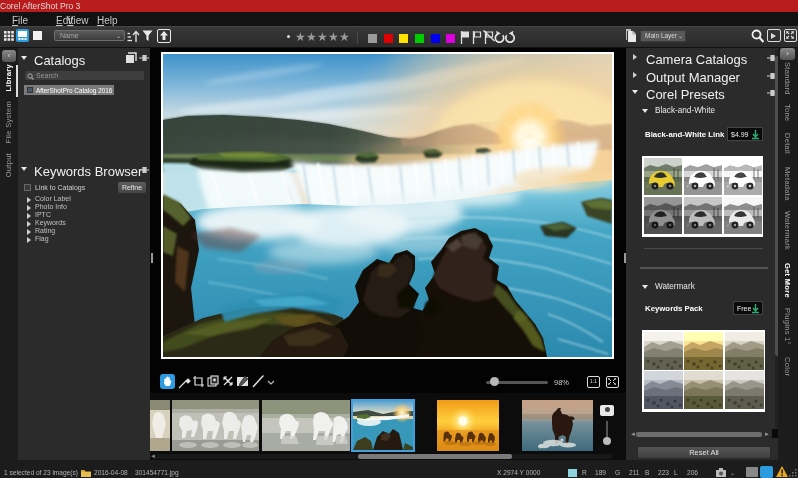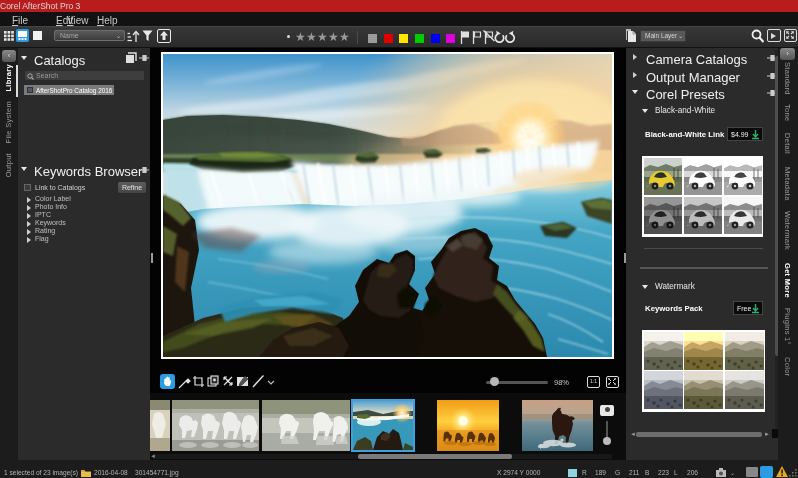--- a/index.html
+++ b/index.html
@@ -799,20 +799,21 @@
           </g>
 <path d="M0 21 L39 25" stroke="#7c7a5c" stroke-width="0.7"></path>
 </svg></div>
     </div>
 
 <span class="abs" style="left:4px;top:383px;color:#999;font-size:6px">◄</span>
 <div class="abs" style="left:10px;top:384px;width:126px;height:5px;background:#6e6e6e;border-radius:2px"></div>
 <span class="abs" style="left:138px;top:383px;color:#999;font-size:6px">►</span>
 <div class="abs" style="left:146px;top:381px;width:8px;height:9px;background:#0a0a0a"></div>
 
+<div class="abs" style="left:11px;top:398px;width:134px;height:13px;background:linear-gradient(#555,#3f3f3f);border:1px solid #2a2a2a;border-radius:2px;color:#e0e0e0;font-size:7.5px;text-align:center;line-height:12px">Reset All</div>
 
 <div class="abs" style="left:149px;top:2px;width:4px;height:378px;background:#222"></div>
 <div class="abs" style="left:149px;top:8px;width:4px;height:300px;background:#4e4e4e;border-radius:2px"></div>
 </div>
 
 <div id="rightstrip" class="abs">
 <div class="abs" style="left:2px;top:0px;width:15px;height:12px;background:linear-gradient(#888,#555);border-radius:3px;color:#ddd;font-size:8px;text-align:center;line-height:11px">›</div>
 <div class="abs vtext-dn" style="left:5px;top:14px">Standard</div>
 <div class="abs vtext-dn" style="left:5px;top:56px">Tone</div>
 <div class="abs vtext-dn" style="left:5px;top:85px">Detail</div>

